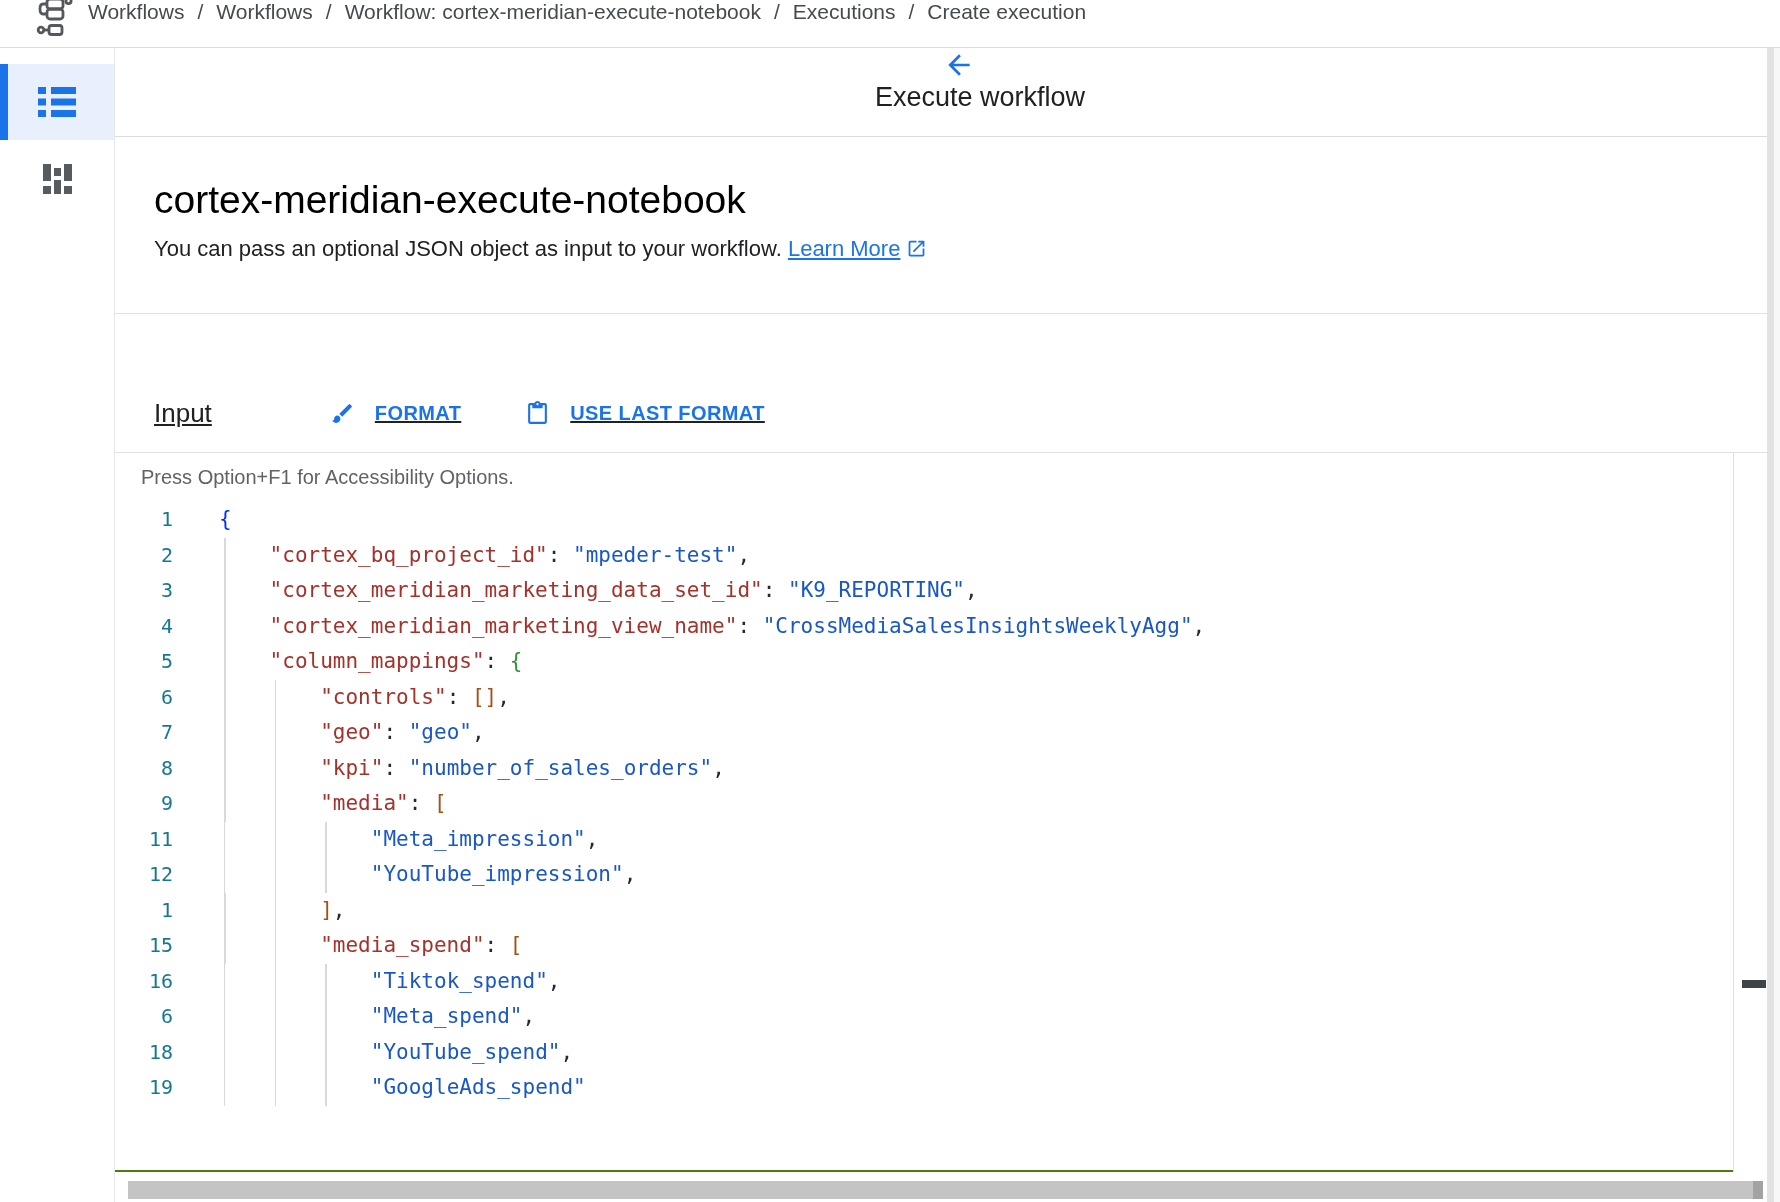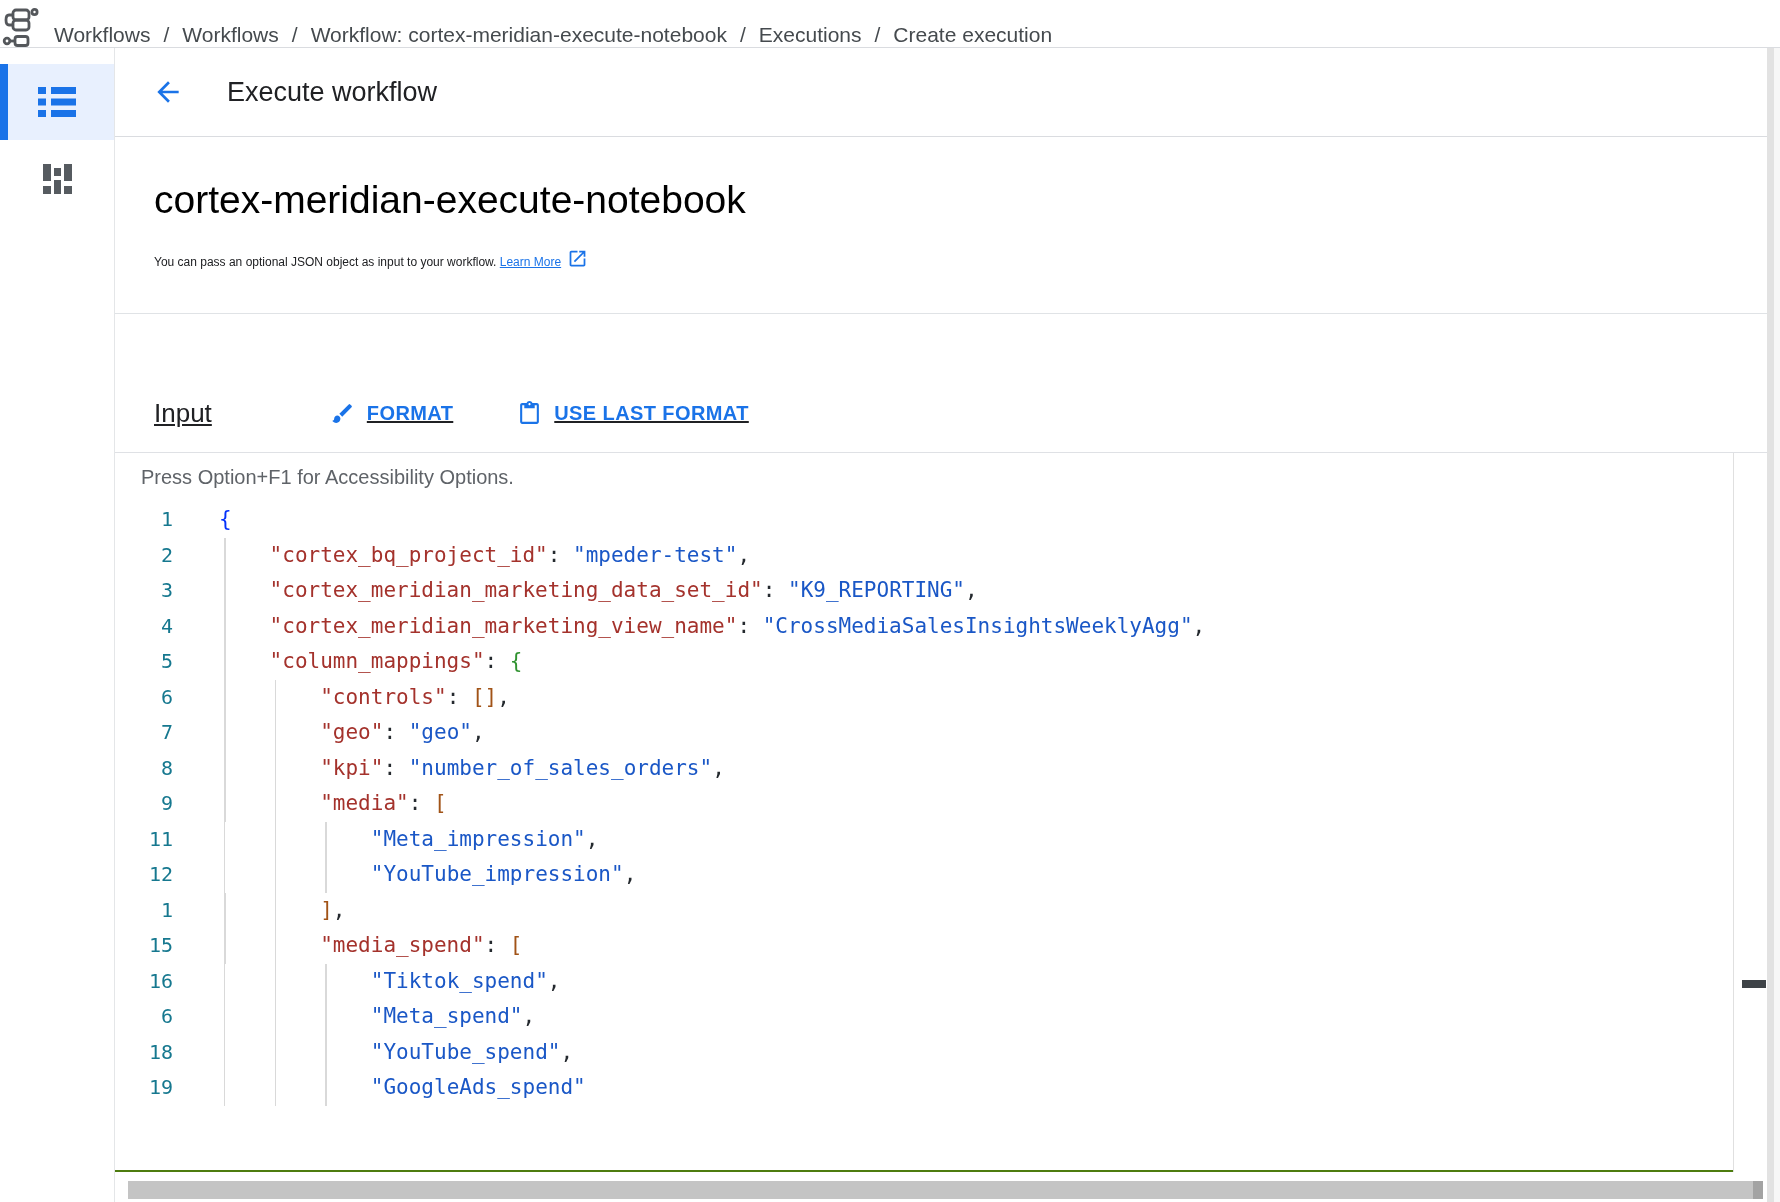--- a/index.html
+++ b/index.html
@@ -1,52 +1,52 @@
 <!DOCTYPE html>
 <html><head>
 <meta charset="utf-8">
 <style>
   * { margin:0; padding:0; box-sizing:border-box; }
   html,body { width:1780px; height:1202px; overflow:hidden; background:#fff;
     font-family:"Liberation Sans", sans-serif; color:#202124; }
 
   
   .crumb-bar { position:absolute; left:0; top:0; width:1780px; height:48px;
-    border-bottom:1px solid #dadce0; display:flex; align-items:flex-end; background:#fff; }
+    border-bottom:1px solid #dadce0; display:flex; align-items:flex-start; padding-left:34px; background:#fff; }
   .crumb-bar .wf-icon { width:42px; height:40px; margin-right:12px; margin-top:-4px; }
   .crumb { font-size:21px; color:#454a4e; white-space:nowrap; }
   .crumb-sep { font-size:21px; color:#454a4e; margin:0 13px; }
 
   
   .nav-rail { position:absolute; left:0; top:48px; width:114px; bottom:0; background:#fff; }
   .nav-item { position:relative; height:76px; display:flex; align-items:center; justify-content:center; cursor:pointer; }
   .nav-item.active { background:#e8f0fe; margin-top:16px; }
   .nav-item.active::before { content:""; position:absolute; left:0; top:0; bottom:0; width:8px; background:#1a73e8; }
 
   
   .content { position:absolute; left:114px; top:48px; width:1653px; bottom:0; background:#fff;
     border-left:1px solid #e4e6e8; }
 
   .page-header { position:absolute; left:0; top:0; right:0; height:89px;
-    border-bottom:1px solid #dadce0; display:flex; align-items:center; padding-left:36px; }
+    border-bottom:1px solid #dadce0; display:flex; align-items:center; padding-left:36px;flex-direction:column; }
   .back-btn { width:34px; height:34px; cursor:pointer; display:flex; align-items:center; justify-content:center; }
   .page-title { font-size:27px; color:#202124; margin-left:42px; font-weight:400; }
 
   .wf-name { position:absolute; left:39px; top:130px; font-size:39px; font-weight:400; color:#000000; }
-  .wf-desc { position:absolute; left:39px; top:200px; font-size:12px; color:#202124; }
+  .wf-desc { position:absolute; left:39px; top:188px; font-size:22px; color:#202124; }
   .learn-more { color:#1a73e8; text-decoration:underline; cursor:pointer; }
   .ext-icon { display:inline-block; vertical-align:-3px; margin-left:6px; }
 
   .divider-a { position:absolute; left:0; right:0; top:265px; height:0; border-top:1px solid #e0e3e6; }
   .divider-b { position:absolute; left:0; right:0; top:404px; height:0; border-top:1px solid #dfe1e5; }
 
   .toolbar { position:absolute; left:39px; top:337px; height:56px; display:flex; align-items:center;text-decoration:underline; }
   .input-title { font-size:26px; color:#202124; }
   .tb-btn { display:flex; align-items:center; color:#1a73e8; font-size:20px; font-weight:700;
-    letter-spacing:.4px; cursor:pointer; }
+    letter-spacing:.4px; cursor:pointer;gap:8px; }
   .tb-btn svg { margin-right:12px; }
   .tb-btn.format { margin-left:118px; }
   .tb-btn.uselast { margin-left:64px; }
 
   
   .editor { position:absolute; left:0; right:0; top:405px; height:719px; overflow:hidden;
     background:#fff; border-bottom:2px solid #4d7c0f; }
   .a11y-hint { padding:13px 0 0 26px; font-size:20px; color:#5f6368; height:49px; }
   .code-lines { position:relative; }
   .cl { height:35.5px; white-space:pre; font-family:"DejaVu Sans Mono", monospace;

